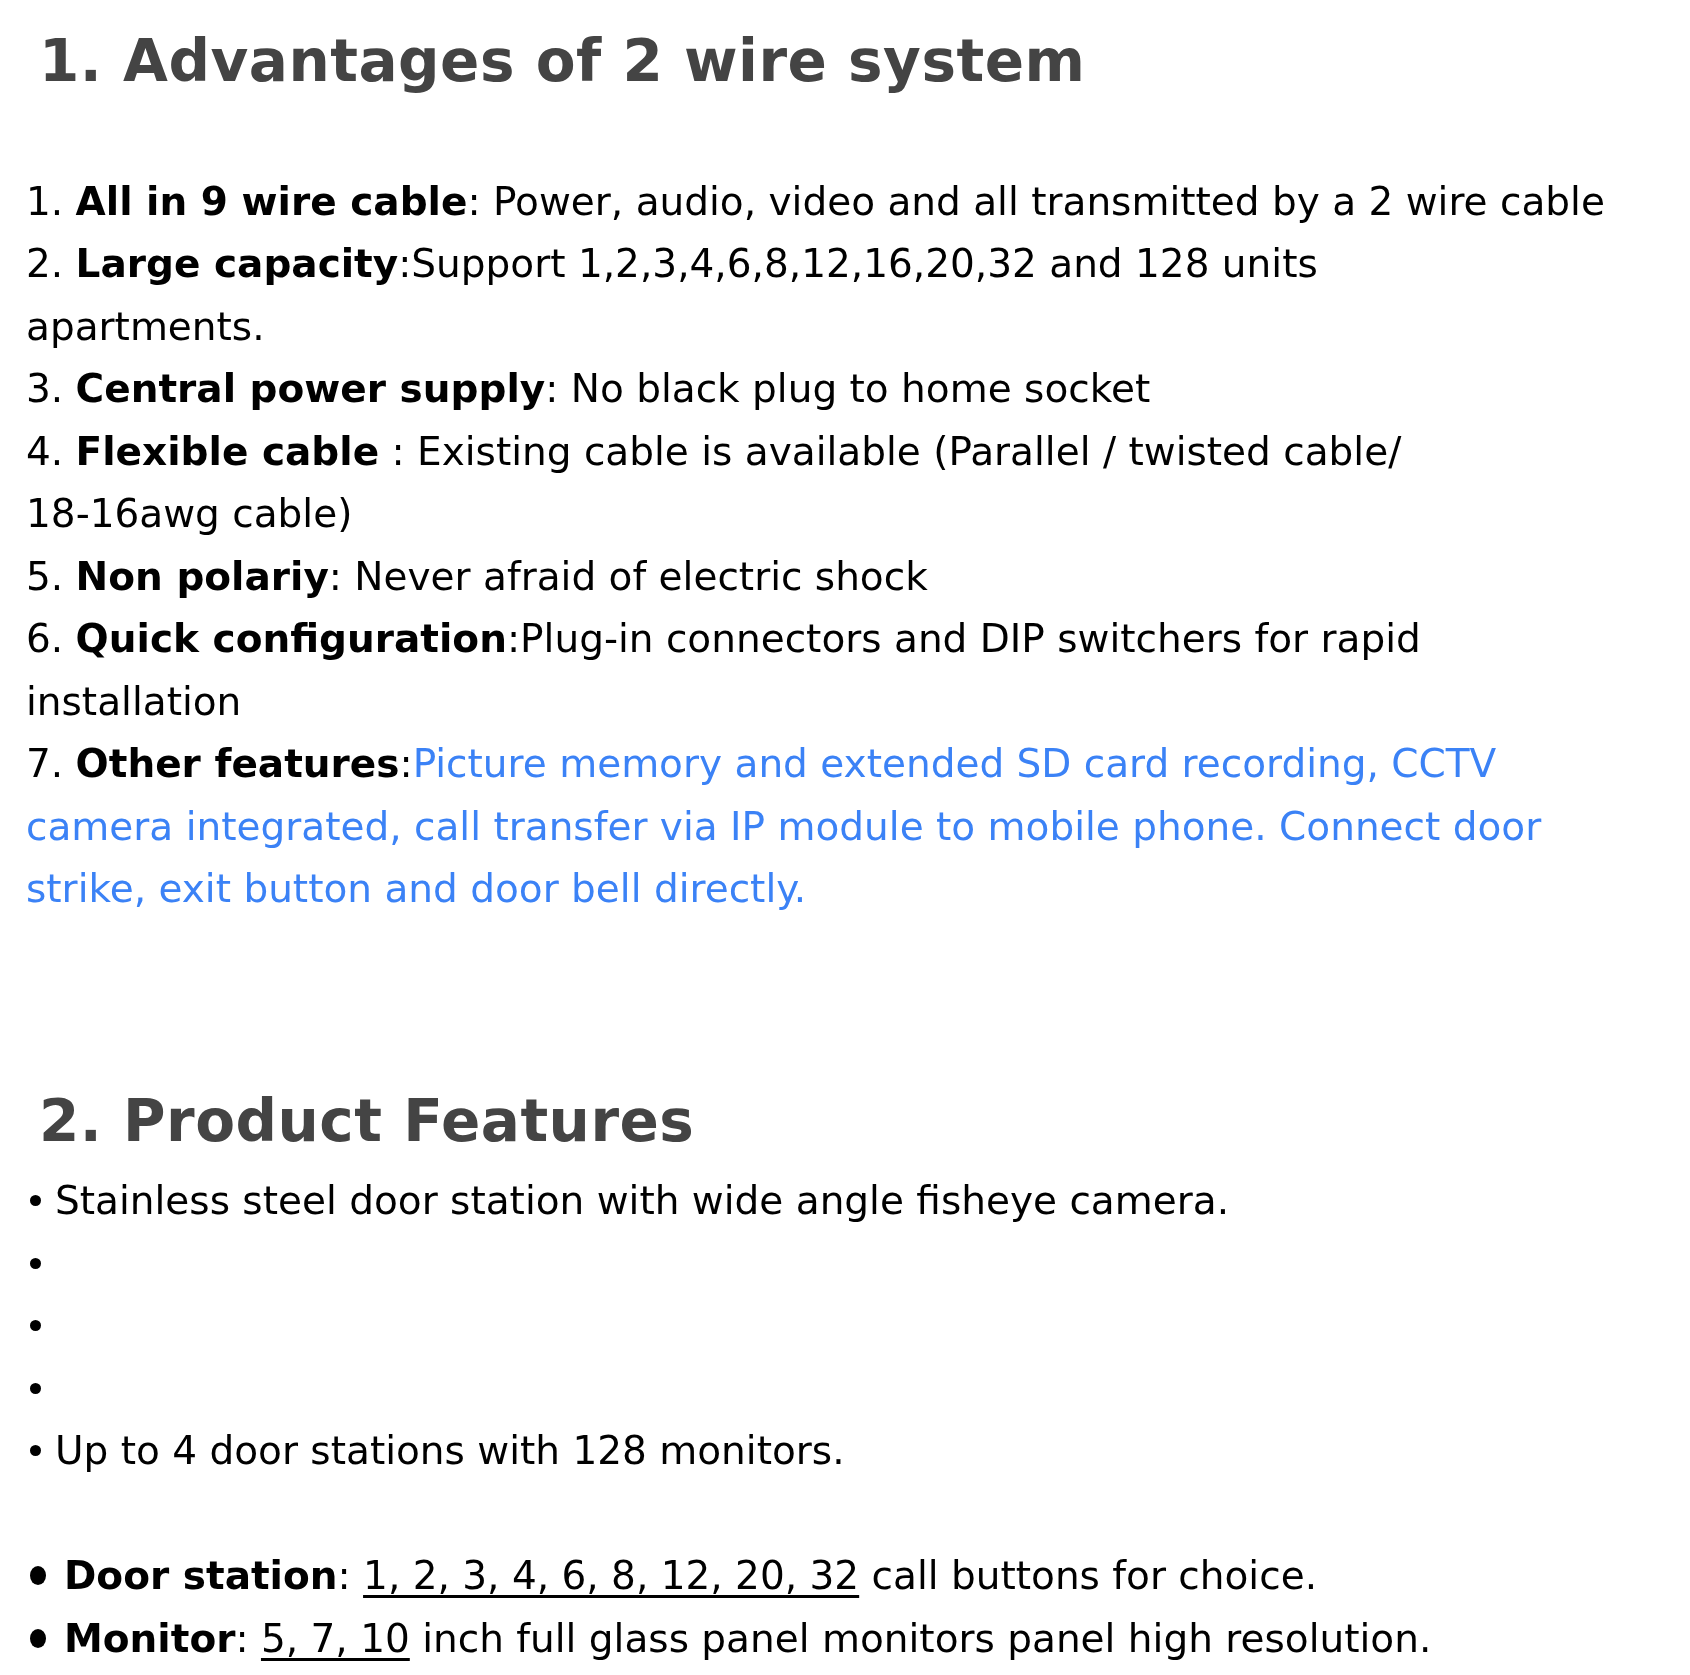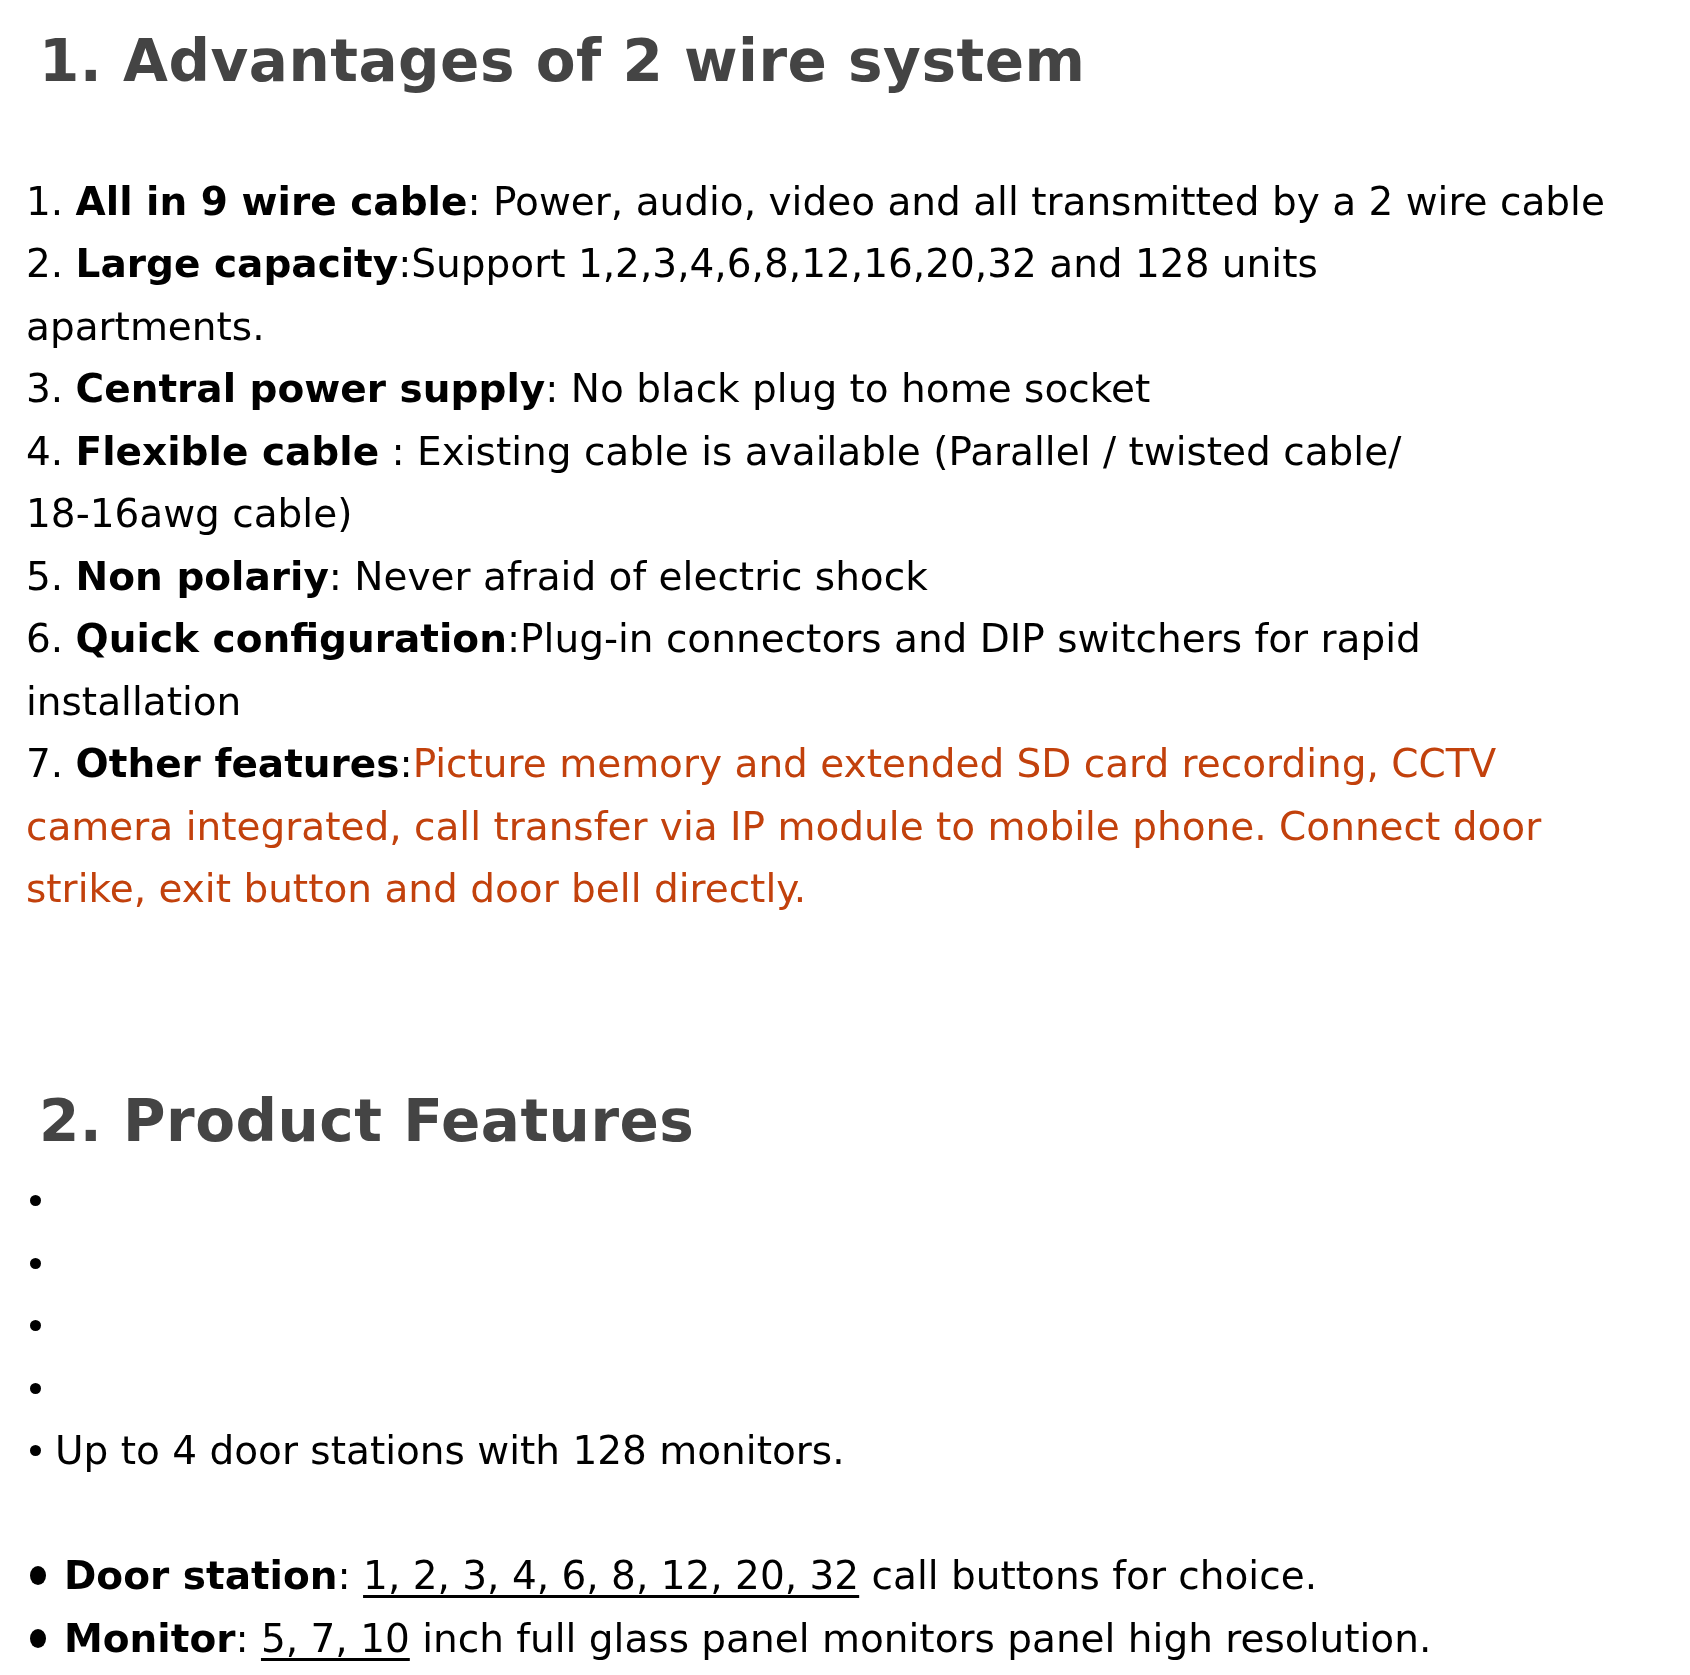--- a/index.html
+++ b/index.html
@@ -2,21 +2,21 @@
 <html><head>
 <meta charset="utf-8">
 <style>
   html, body { margin: 0; padding: 0; background: #ffffff; }
   body { width: 1690px; height: 1675px; position: relative; overflow: hidden;
          font-family: "DejaVu Sans", sans-serif; color: #000; }
   .h { position: absolute; left: 27px; margin: 12px; font-weight: bold; color: #444444;
        font-size: 58px; line-height: 70px; white-space: nowrap; letter-spacing: 0.5px; }
   .line { position: absolute; left: 26px; font-size: 39px; line-height: 62px; white-space: nowrap; }
   .line b { font-weight: bold; }
-  .gray { color: #c2410c; }
+  .gray { color: #3b82f6; }
   .bul { position: absolute; left: 26px; font-size: 39px; line-height: 62px; white-space: nowrap; }
   .dot { display: inline-block; width: 11px; height: 11px; border-radius: 50%; background: #000;
          vertical-align: middle; margin-right: 14px; margin-left: 4px; position: relative; top: -3px; }
   .dot.big { width: 16px; height: 19px; margin-right: 18px; }
   .u { text-decoration: underline; text-underline-offset: 6px; margin-top: 20px; }
 </style>
 </head>
 <body>
 
 <h1 class="h" style="top:14px">1. Advantages of 2 wire system</h1>
@@ -49,20 +49,20 @@
 <div class="line" style="top:671px">installation</div>
 
 <div class="line" style="top:733px">
   <span>7. </span><b>Other features</b><span>:</span><span class="gray">Picture memory and extended SD card recording, CCTV</span>
 </div>
 <div class="line gray" style="top:796px">camera integrated, call transfer via IP module to mobile phone.   Connect door</div>
 <div class="line gray" style="top:858px">strike, exit button and door bell directly.</div>
 
 <h2 class="h" style="top:1074px">2. Product Features</h2>
 
-<div class="bul" style="top:1170px"><span class="dot"></span></div>
+<div class="bul" style="top:1170px"><span class="dot"></span><span>Stainless steel door station with wide angle fisheye camera.</span></div>
 <div class="bul" style="top:1233px"><span class="dot"></span></div>
 <div class="bul" style="top:1295px"><span class="dot"></span></div>
 <div class="bul" style="top:1358px"><span class="dot"></span></div>
 <div class="bul" style="top:1420px"><span class="dot"></span><span>Up to 4 door stations with 128 monitors.</span></div>
 
 <div class="bul" style="top:1545px"><span class="dot big"></span><b>Door station</b><span>: </span><span class="u">1, 2, 3, 4, 6, 8, 12, 20, 32</span><span> call buttons for choice.</span></div>
 <div class="bul" style="top:1608px"><span class="dot big"></span><b>Monitor</b><span>: </span><span class="u">5, 7, 10</span><span> inch full glass panel monitors panel high resolution.</span></div>
 
 </body></html>

